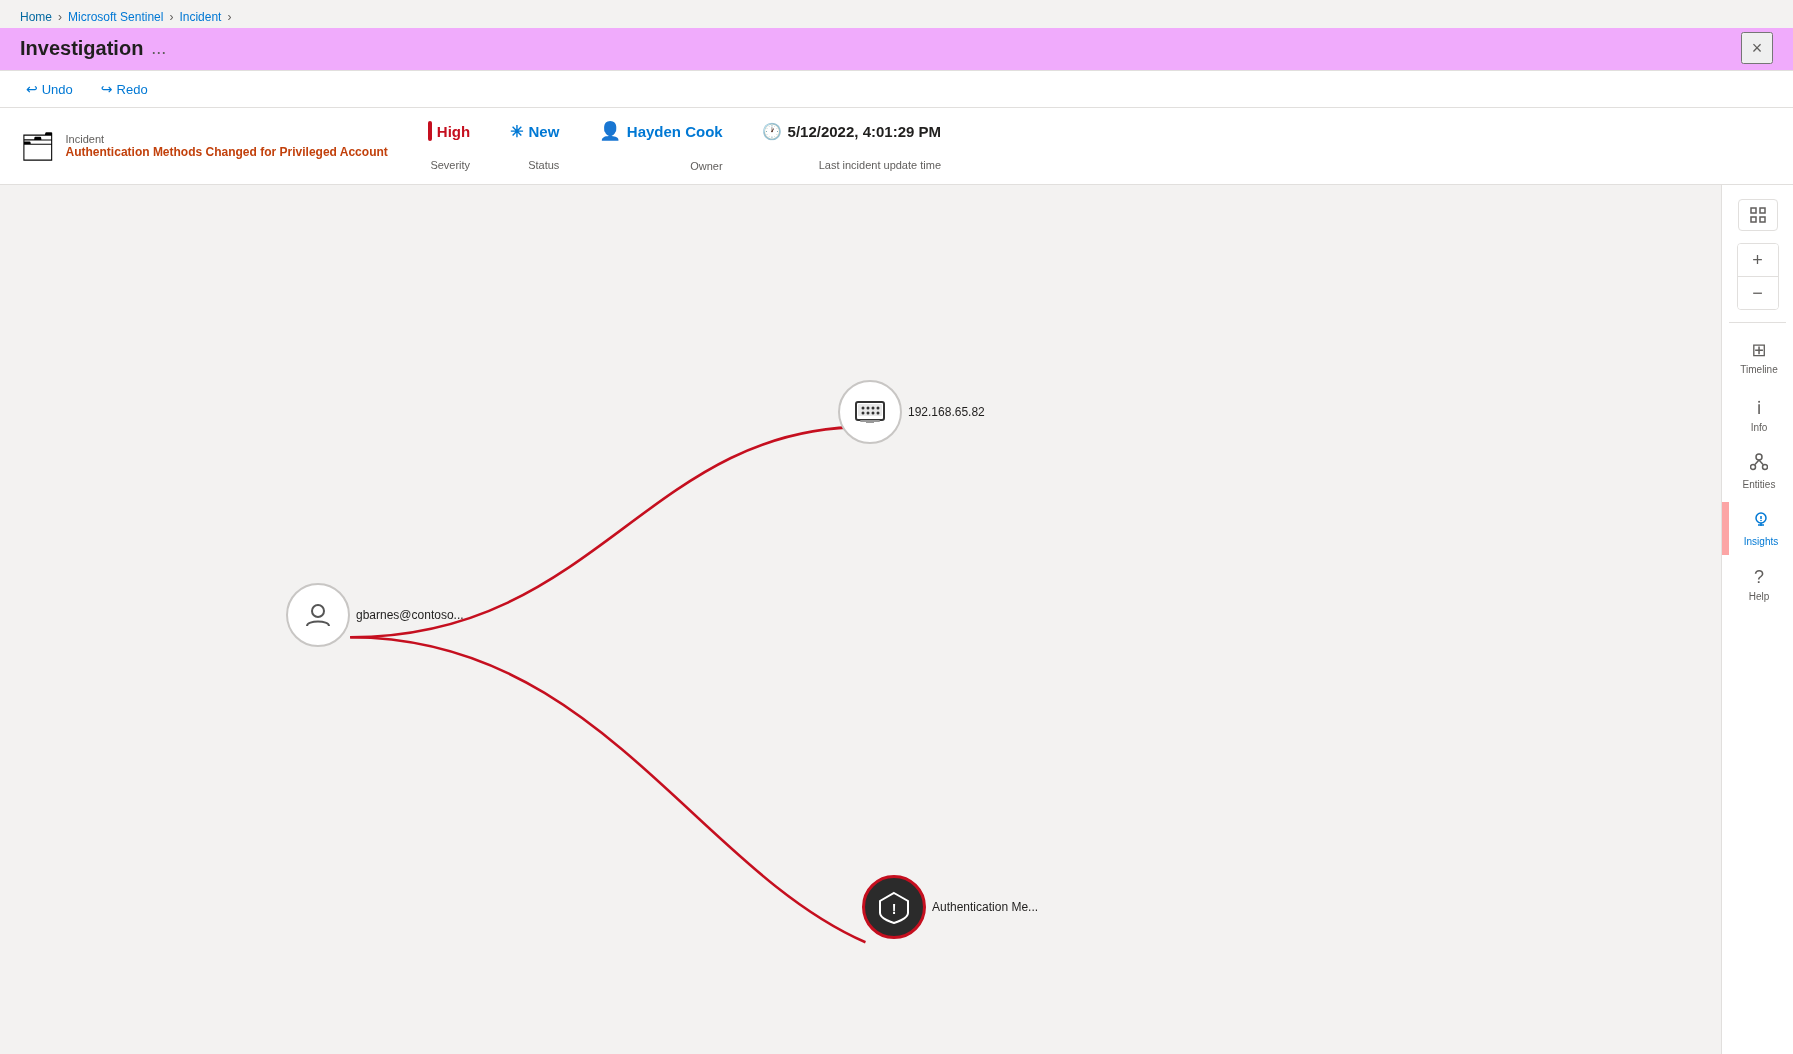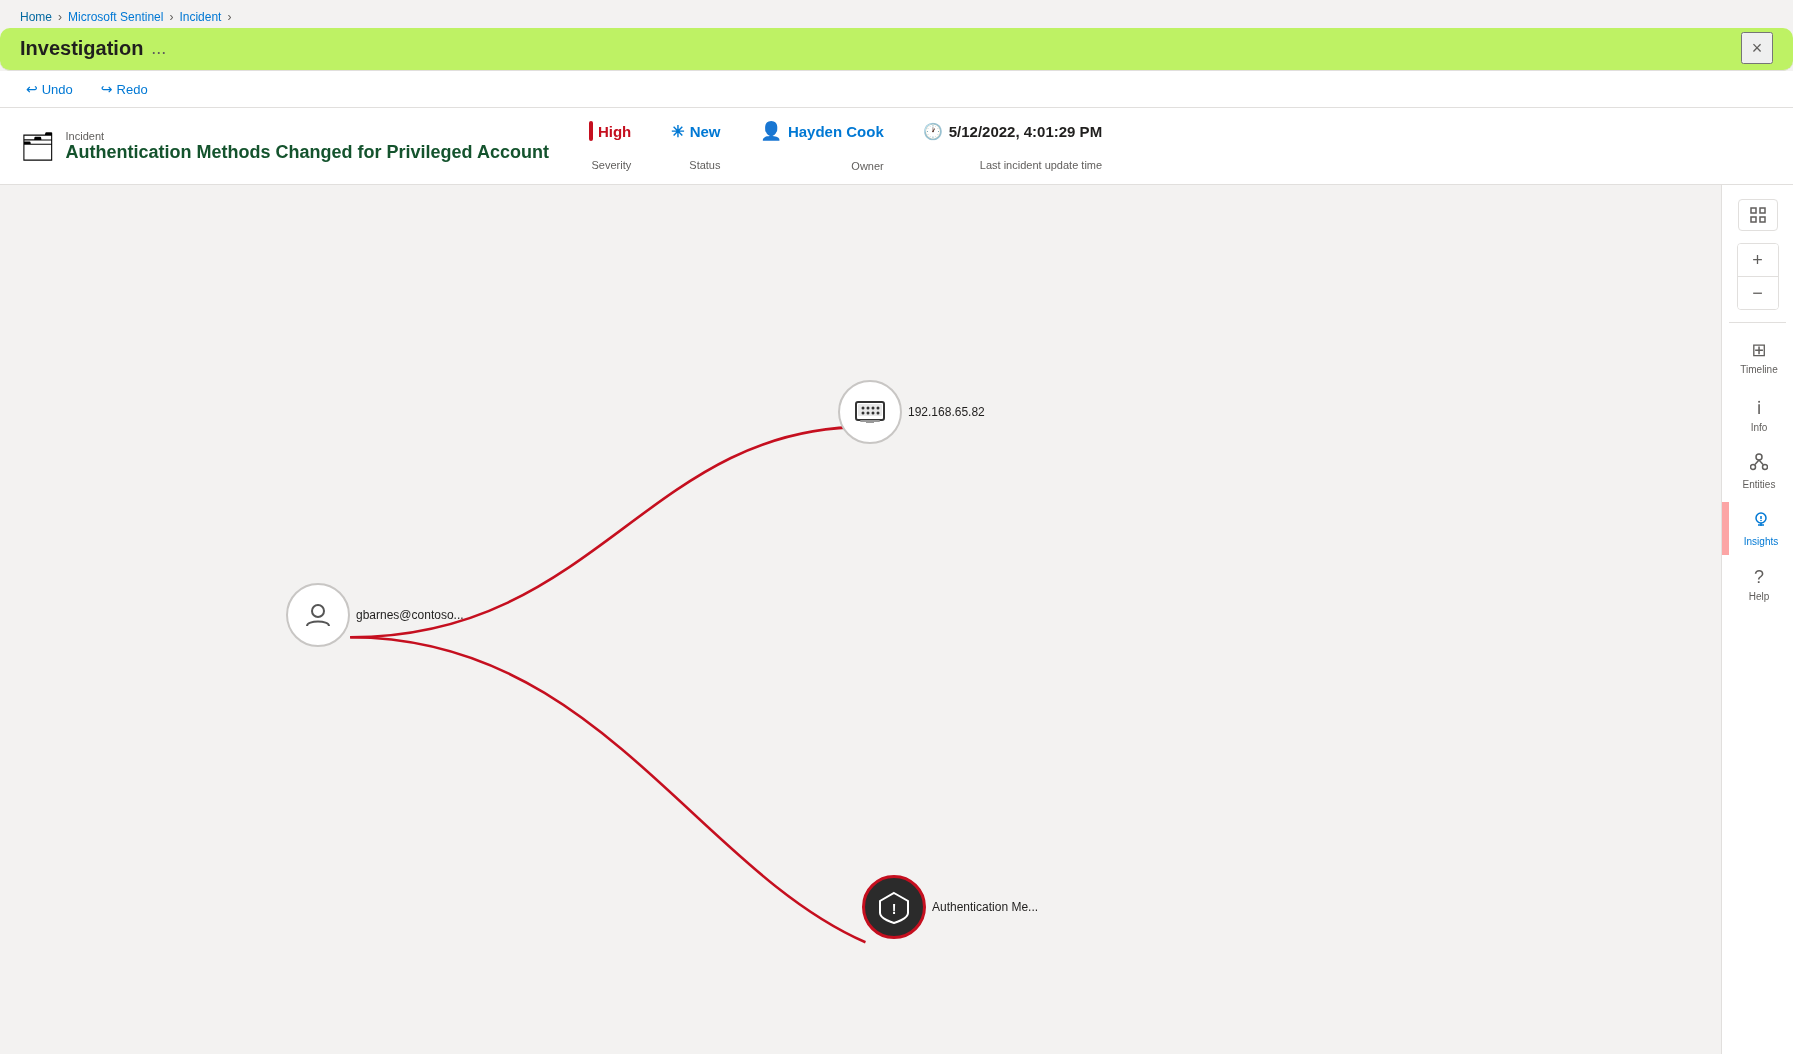--- a/index.html
+++ b/index.html
@@ -9,22 +9,21 @@
       display: flex; align-items: center; gap: 6px;
       padding: 10px 20px 4px 20px;
       font-size: 12px; color: #0078d4;
     }
     .breadcrumb span { color: #605e5c; }
 
     .title-bar {
       display: flex; align-items: center; gap: 8px;
       padding: 4px 20px 6px 20px;
       border-bottom: 1px solid #e1dfdd;
-      background: #bef264;
-      border-radius: 10px;
+      background: #f0abfc;
     }
     .title-bar h1 { font-size: 20px; font-weight: 600; color: #201f1e; }
     .title-bar .ellipsis { color: #605e5c; font-size: 18px; cursor: pointer; }
     .title-bar .close-btn {
       margin-left: auto; width: 32px; height: 32px;
       display: flex; align-items: center; justify-content: center;
       cursor: pointer; color: #605e5c; font-size: 18px;
     }
 
     .toolbar {
@@ -48,21 +47,21 @@
       gap: 0;
     }
     .incident-title-section {
       display: flex; align-items: center; gap: 10px;
       flex: 0 0 auto;
       margin-right: 40px;
     }
     .incident-icon { font-size: 28px; }
     .incident-title-text { }
     .incident-title-text .label { font-size: 11px; color: #605e5c; }
-    .incident-title-text .value { font-size: 18px; font-weight: 600; color: #14532d; }
+    .incident-title-text .value { font-size: 12px; font-weight: 600; color: #c2410c; }
 
     .incident-meta { display: flex; align-items: center; gap: 40px; }
     .meta-item { display: flex; flex-direction: column; align-items: flex-end; gap: 18px; }
     .meta-item .meta-label { font-size: 11px; color: #605e5c; }
     .meta-item .meta-value {
       display: flex; align-items: center; gap: 5px;
       font-size: 15px; font-weight: 600;
     }
     .severity-high { color: #c50f1f; }
     .severity-bar { width: 4px; height: 20px; background: #c50f1f; border-radius: 2px; }

